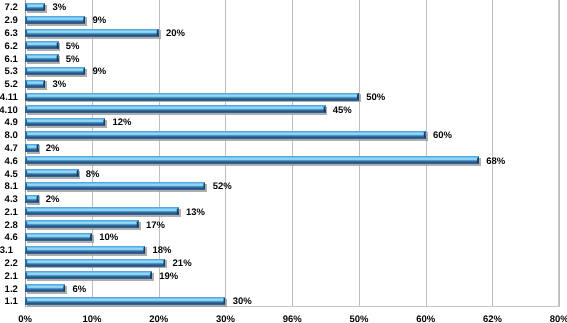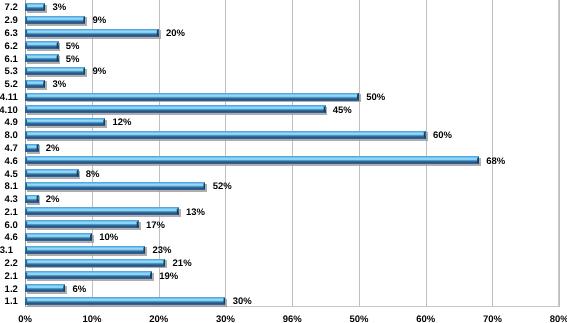--- a/index.html
+++ b/index.html
@@ -212,21 +212,21 @@
       </div>
     </div>
   <div>
       <div class="tick-label" style="left: -4.8px; top: 313.5px;">0%</div>
       <div class="tick-label" style="left: 61.95px; top: 313.5px;">10%</div>
       <div class="tick-label" style="left: 128.7px; top: 313.5px;">20%</div>
       <div class="tick-label" style="left: 195.45px; top: 313.5px;">30%</div>
       <div class="tick-label" style="left: 262.2px; top: 313.5px;">96%</div>
       <div class="tick-label" style="left: 328.95px; top: 313.5px;">50%</div>
       <div class="tick-label" style="left: 395.7px; top: 313.5px;">60%</div>
-      <div class="tick-label" style="left: 462.45px; top: 313.5px;">70%</div>
+      <div class="tick-label" style="left: 462.45px; top: 313.5px;">62%</div>
       <div class="tick-label" style="left: 529.2px; top: 313.5px;">80%</div>
     </div>
 <div class="cat-label" style="right: 549.2px; top: 2.4875px;">7.2</div>
     <div class="val-label" style="left: 52.425px; top: 2.4875px;">3%</div>
     <div class="cat-label" style="right: 549.2px; top: 15.2625px;">2.9</div>
     <div class="val-label" style="left: 92.475px; top: 15.2625px;">9%</div>
     <div class="cat-label" style="right: 549.2px; top: 28.0375px;">6.3</div>
     <div class="val-label" style="left: 165.9px; top: 28.0375px;">20%</div>
     <div class="cat-label" style="right: 549.2px; top: 40.8125px;">6.2</div>
     <div class="val-label" style="left: 65.775px; top: 40.8125px;">5%</div>
@@ -249,26 +249,26 @@
     <div class="cat-label" style="right: 549.2px; top: 155.787px;">4.6</div>
     <div class="val-label" style="left: 486.3px; top: 155.787px;">68%</div>
     <div class="cat-label" style="right: 549.2px; top: 168.562px;">4.5</div>
     <div class="val-label" style="left: 85.8px; top: 168.562px;">8%</div>
     <div class="cat-label" style="right: 549.2px; top: 181.338px;">8.1</div>
     <div class="val-label" style="left: 212.625px; top: 181.338px;">52%</div>
     <div class="cat-label" style="right: 549.2px; top: 194.113px;">4.3</div>
     <div class="val-label" style="left: 45.75px; top: 194.113px;">2%</div>
     <div class="cat-label" style="right: 549.2px; top: 206.887px;">2.1</div>
     <div class="val-label" style="left: 185.925px; top: 206.887px;">13%</div>
-    <div class="cat-label" style="right: 549.2px; top: 219.662px;">6.0</div>
+    <div class="cat-label" style="right: 549.2px; top: 219.662px;">2.8</div>
     <div class="val-label" style="left: 145.875px; top: 219.662px;">17%</div>
     <div class="cat-label" style="right: 549.2px; top: 232.438px;">4.6</div>
     <div class="val-label" style="left: 99.15px; top: 232.438px;">10%</div>
     <div class="cat-label" style="right: 554px; top: 245.213px;">3.1</div>
-    <div class="val-label" style="left: 152.55px; top: 245.213px;">23%</div>
+    <div class="val-label" style="left: 152.55px; top: 245.213px;">18%</div>
     <div class="cat-label" style="right: 549.2px; top: 257.987px;">2.2</div>
     <div class="val-label" style="left: 172.575px; top: 257.987px;">21%</div>
     <div class="cat-label" style="right: 549.2px; top: 270.762px;">2.1</div>
     <div class="val-label" style="left: 159.225px; top: 270.762px;">19%</div>
     <div class="cat-label" style="right: 549.2px; top: 283.537px; text-align: right;">1.2</div>
     <div class="val-label" style="left: 72.45px; top: 283.537px;">6%</div>
     <div class="cat-label" style="right: 549.2px; top: 296.312px;">1.1</div>
     <div class="val-label" style="left: 232.65px; top: 296.312px;">30%</div>
   </div>
 

